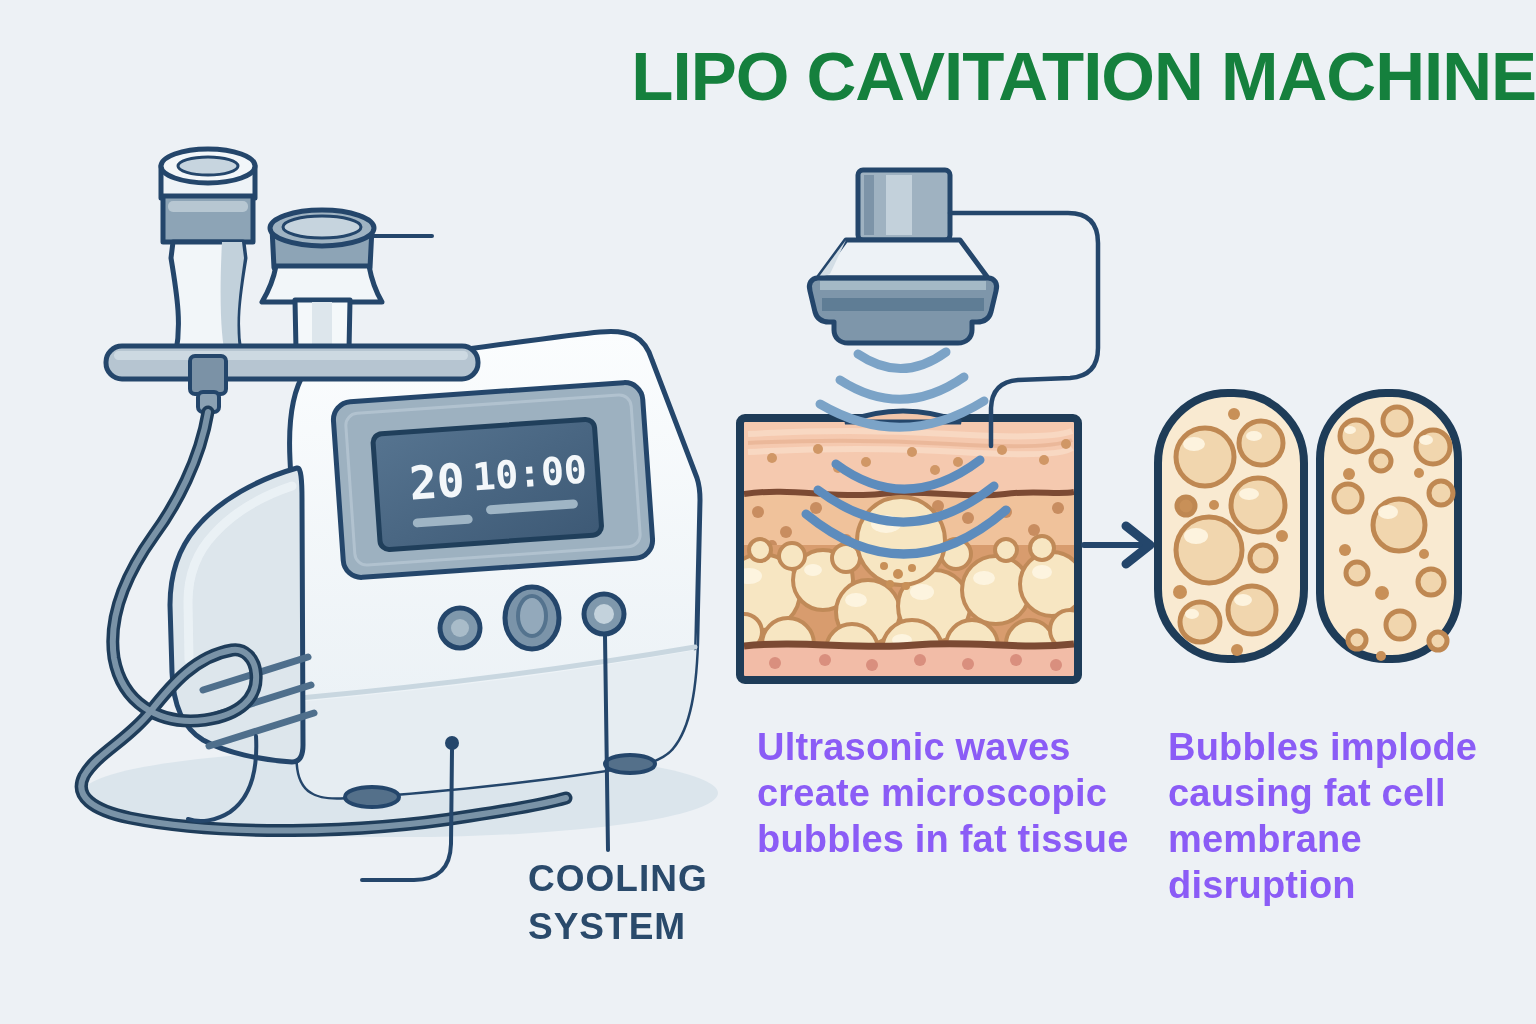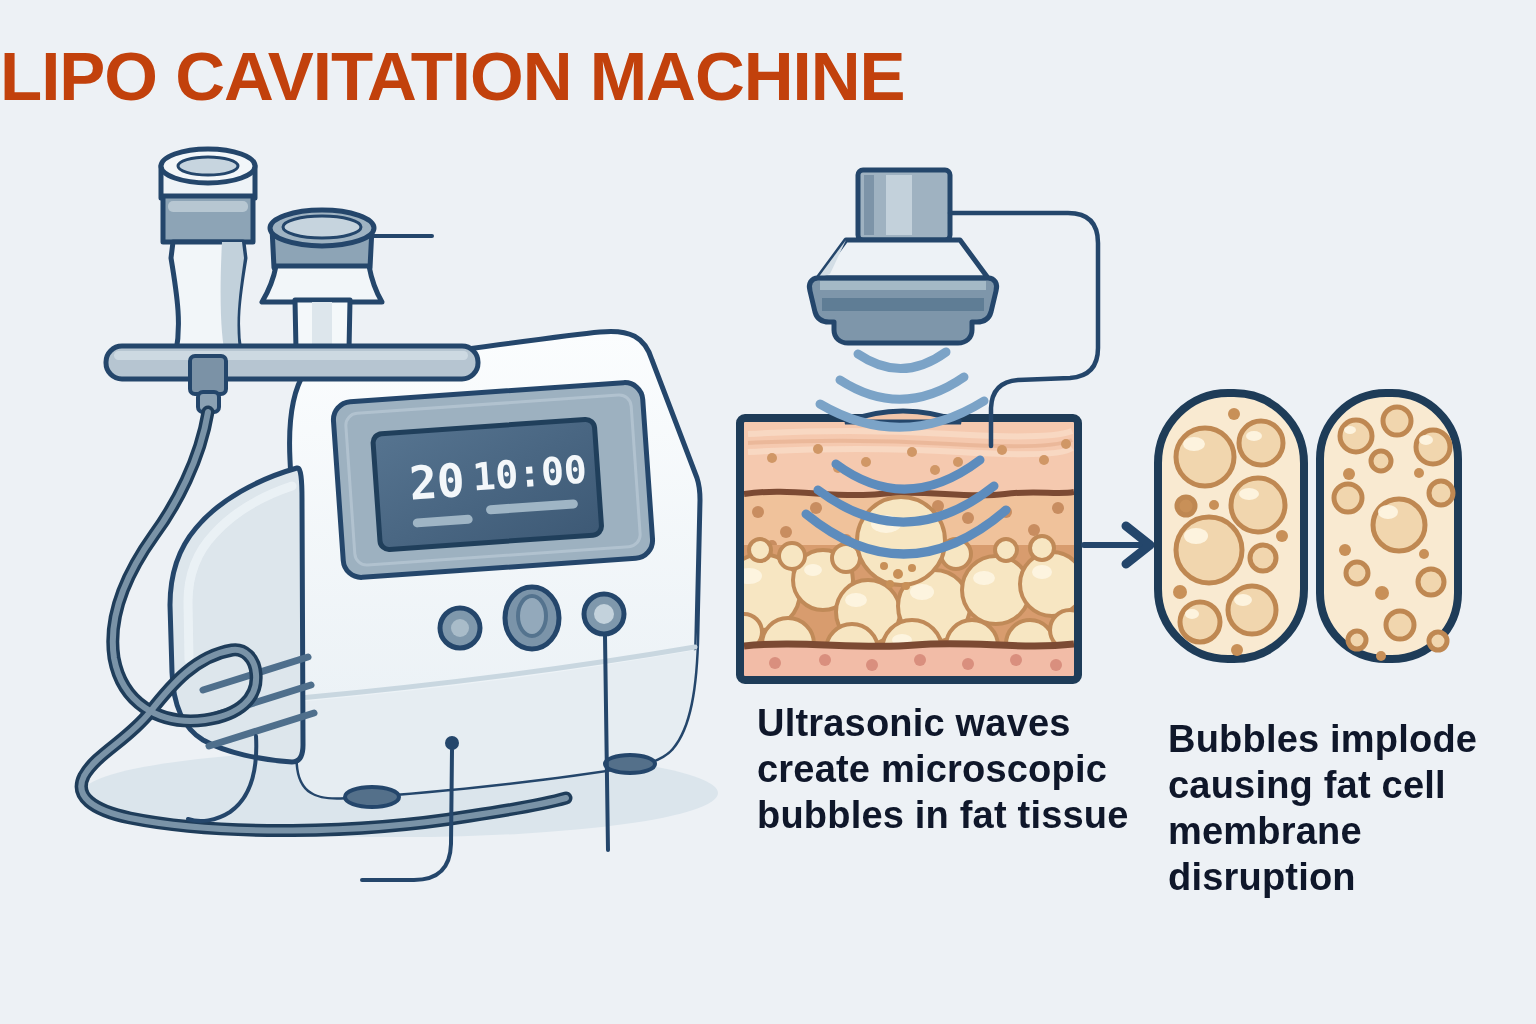--- a/index.html
+++ b/index.html
@@ -1,29 +1,29 @@
 <!DOCTYPE html>
 <html><head>
 <meta charset="utf-8">
 <style>
   html,body{margin:0;padding:0;background:#e9edf2;}
   .page{position:relative;width:1536px;height:1024px;background:#edf1f5;overflow:hidden;
         font-family:"Liberation Sans",sans-serif;}
   .page svg{position:absolute;left:0;top:0;}
-  .title{position:absolute;left:0;top:42px;width:100%;margin:0;text-align:left;
-         font:bold 69px/1 "Liberation Sans",sans-serif;color:#c2410c;letter-spacing:-1px;}
+  .title{position:absolute;left:0;top:42px;width:100%;margin:0;text-align:right;
+         font:bold 69px/1 "Liberation Sans",sans-serif;color:#15803d;letter-spacing:-1px;}
   .label{position:absolute;font:bold 37px/48px "Liberation Sans",sans-serif;color:#2a4a6b;
          letter-spacing:1px;white-space:pre-line;}
-  .caption{position:absolute;font:bold 38px/46px "Liberation Sans",sans-serif;color:#0f172a;
-         letter-spacing:0.2px;white-space:pre-line;}
+  .caption{position:absolute;font:bold 38px/46px "Liberation Sans",sans-serif;color:#8b5cf6;
+         letter-spacing:0.2px;white-space:pre-line;margin-top:24px;}
   .lbl-generator{left:443px;top:180px;}
   .lbl-applicators{left:126px;top:852px;}
   .lbl-cooling{left:528px;top:855px;}
   .cap-waves{left:757px;top:700px;}
-  .cap-bubbles{left:1168px;top:716px;}
+  .cap-bubbles{left:1168px;top:700px;}
   
   .ln{stroke:#24466b;stroke-width:4;fill:none;stroke-linecap:round;}
   .outl{stroke:#24466b;stroke-width:5;stroke-linejoin:round;}
   .epidot{fill:#d09766;}
   .derdot{fill:#c88d60;}
   .musdot{fill:#d98f7e;}
   .blob{fill:#f7e6c2;stroke:#c08a58;stroke-width:4;}
   .bub{fill:#f1d6ae;stroke:#bf8852;stroke-width:5;}
   .bdot{fill:#c89058;}
   .hl{fill:#fdf4e0;opacity:0.95;}
@@ -320,20 +320,22 @@
       <circle class="bdot" cx="1382" cy="593" r="7"></circle>
           <circle class="bdot" cx="1381" cy="656" r="5"></circle>
       <ellipse class="hl" cx="1388" cy="512" rx="10" ry="7"></ellipse>
           <ellipse class="hl" cx="1426" cy="440" rx="7" ry="5"></ellipse>
       <ellipse class="hl" cx="1350" cy="430" rx="6" ry="4"></ellipse>
     </g>
   </g>
 </svg>
 
 <h1 class="title">LIPO CAVITATION MACHINE</h1>
+<div class="label lbl-cooling">COOLING
+SYSTEM</div>
 <div class="caption cap-waves">Ultrasonic waves
 create microscopic
 bubbles in fat tissue</div>
 <div class="caption cap-bubbles">Bubbles implode
 causing fat cell
 membrane
 disruption</div>
 
 </div>
 

